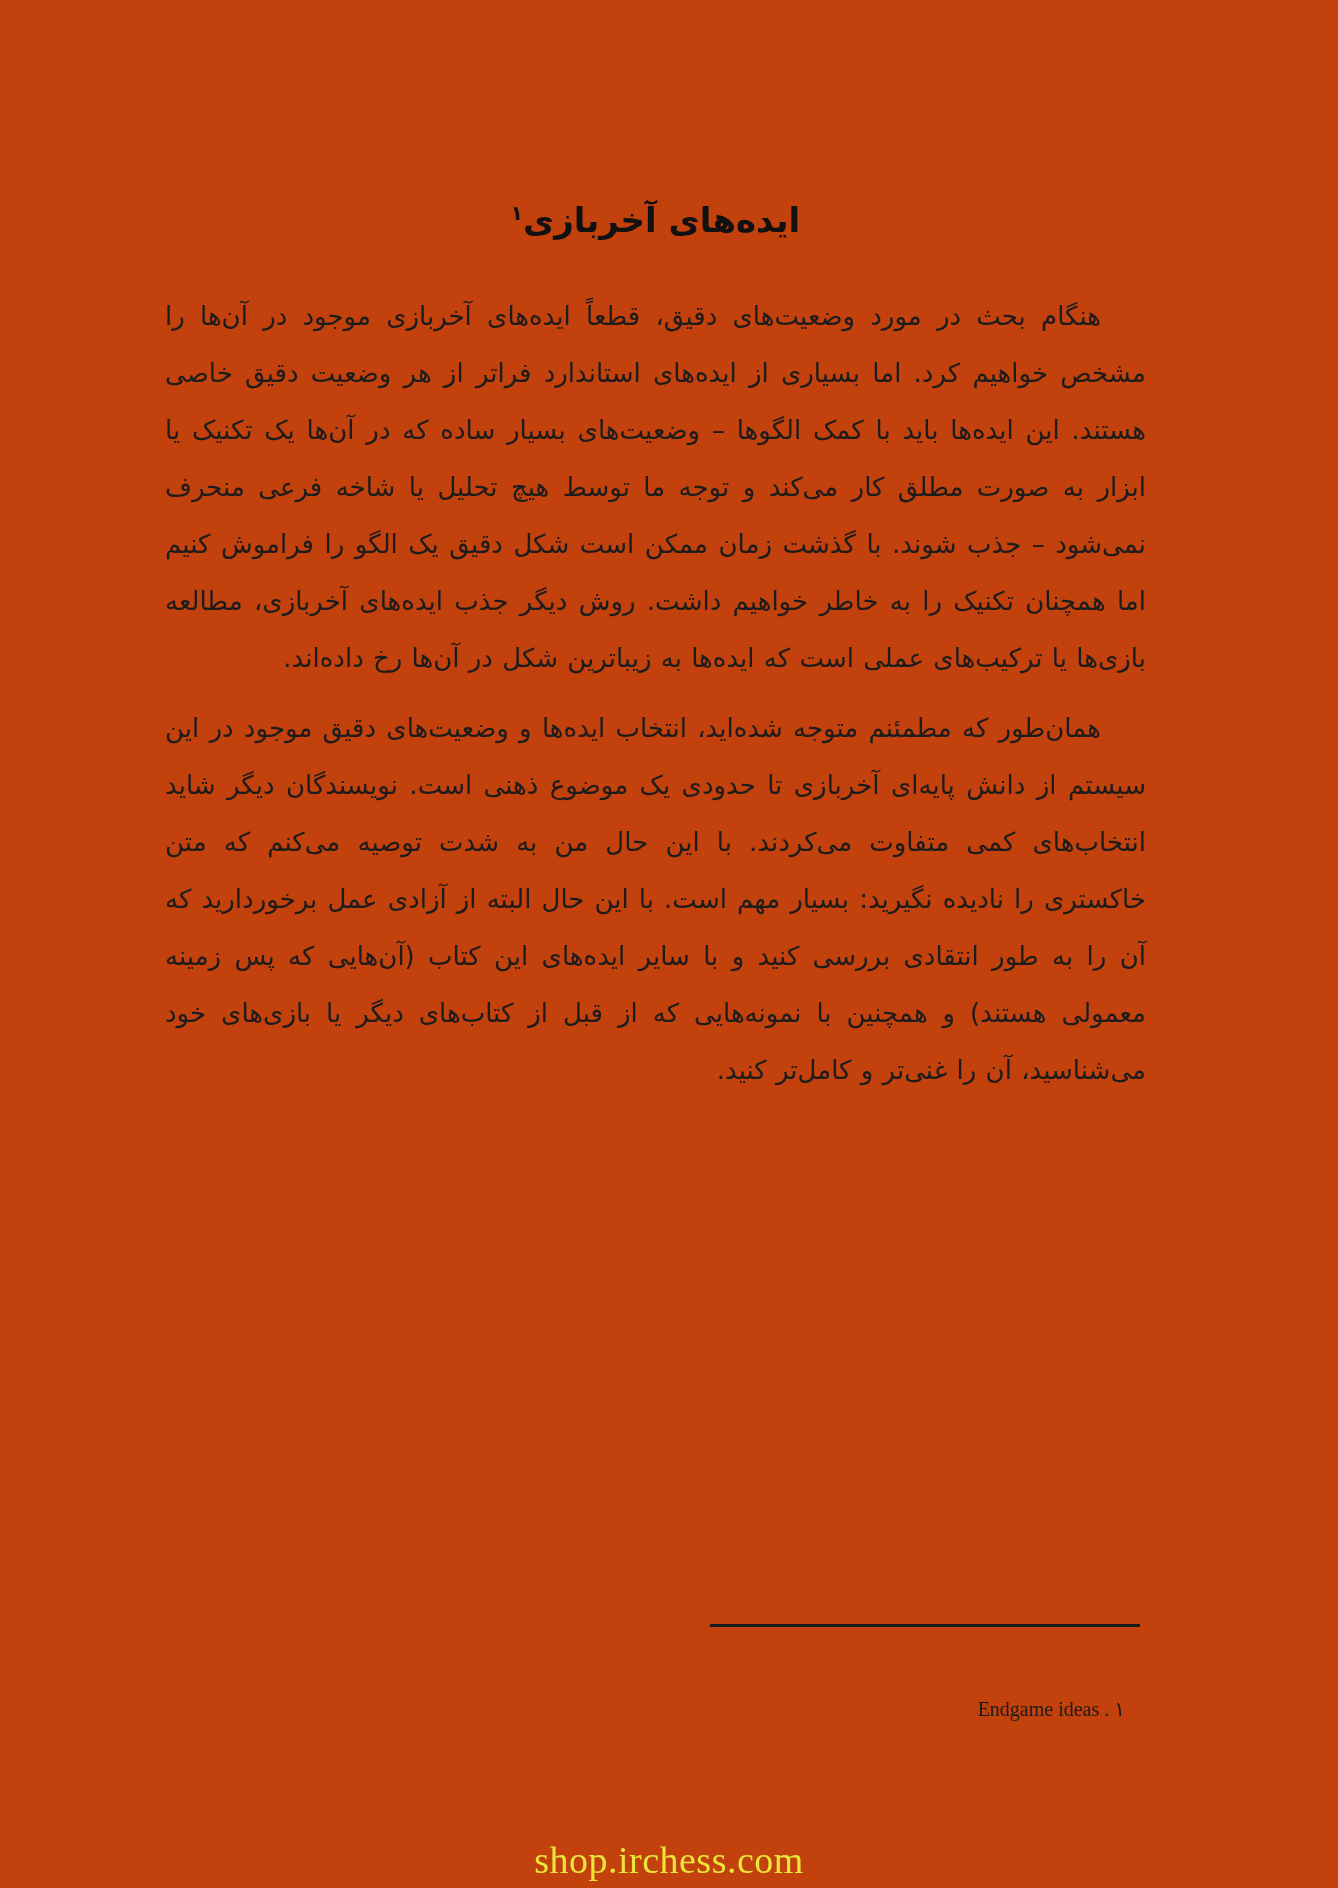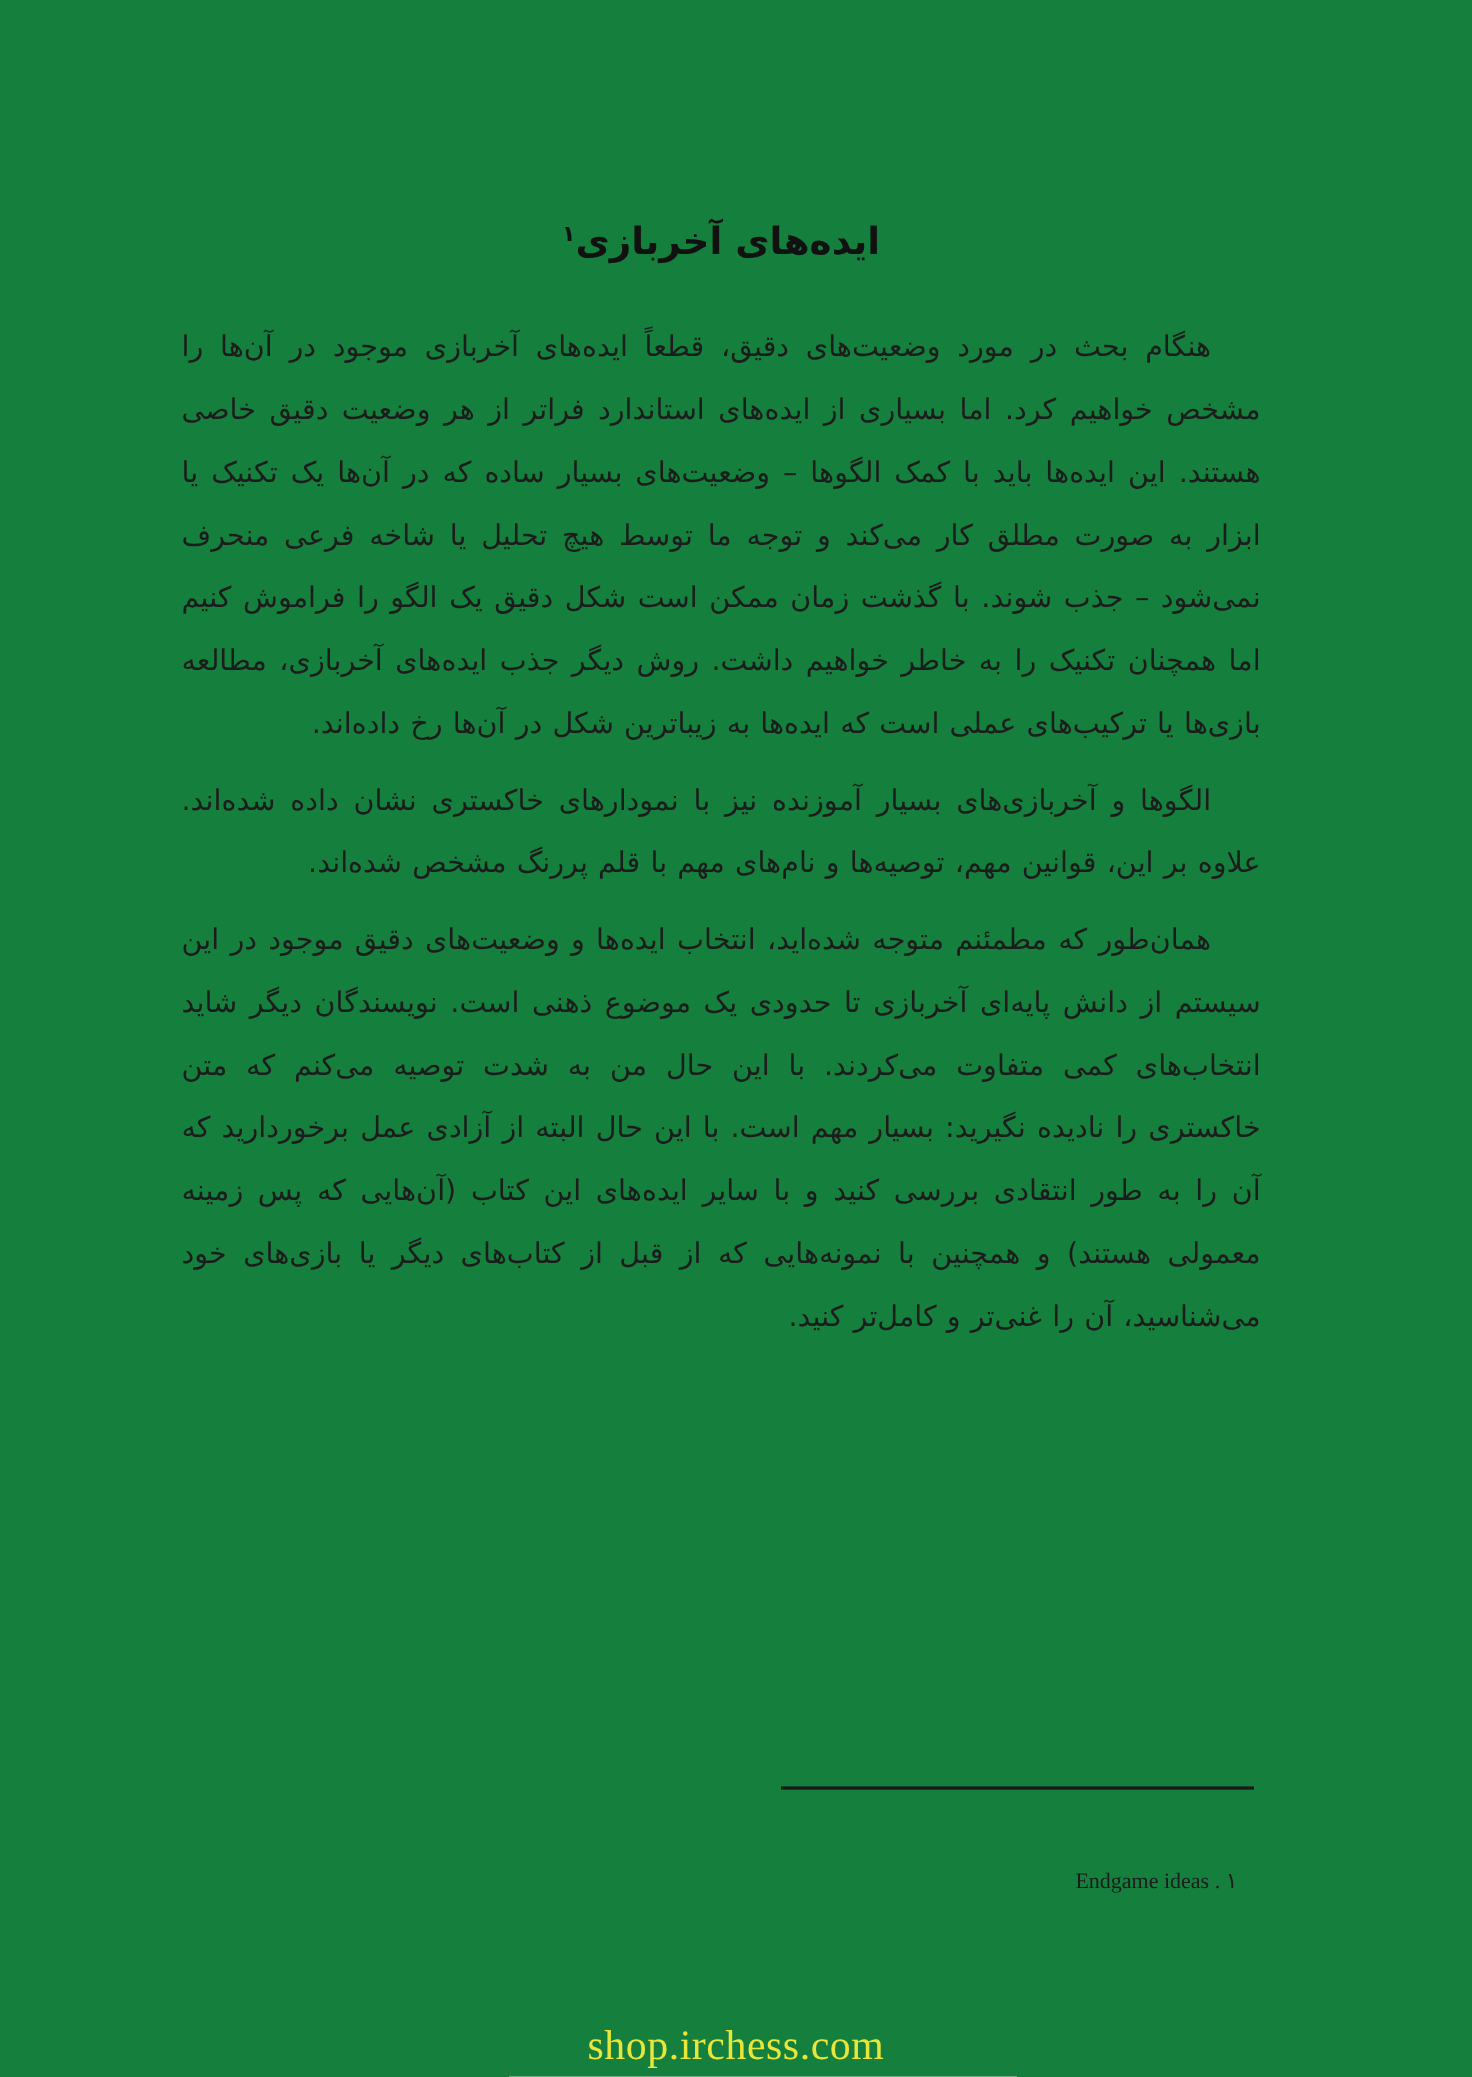--- a/index.html
+++ b/index.html
@@ -4,21 +4,21 @@
 <style>
   html, body {
     margin: 0;
     padding: 0;
     background: #ffffff;
   }
   .page {
     position: relative;
     width: 1338px;
     height: 1888px;
-    background: #15803d;
+    background: #c2410c;
     overflow: hidden;
     font-family: "DejaVu Sans", sans-serif;
     color: #1c1c1c;
   }
   .content {
     position: absolute;
     top: 198px;
     left: 165px;
     right: 192px;
     direction: rtl;
@@ -79,21 +79,20 @@
 <body>
 
 <div class="page">
 
   <div class="content">
     <h1 class="title"><span>ایده‌های آخربازی</span><sup>۱</sup></h1>
 
     <div class="body-text">
 
         <p>هنگام بحث در مورد وضعیت‌های دقیق، قطعاً ایده‌های آخربازی موجود در آن‌ها را مشخص خواهیم کرد. اما بسیاری از ایده‌های استاندارد فراتر از هر وضعیت دقیق خاصی هستند. این ایده‌ها باید با کمک الگوها – وضعیت‌های بسیار ساده که در آن‌ها یک تکنیک یا ابزار به صورت مطلق کار می‌کند و توجه ما توسط هیچ تحلیل یا شاخه فرعی منحرف نمی‌شود – جذب شوند. با گذشت زمان ممکن است شکل دقیق یک الگو را فراموش کنیم اما همچنان تکنیک را به خاطر خواهیم داشت. روش دیگر جذب ایده‌های آخربازی، مطالعه بازی‌ها یا ترکیب‌های عملی است که ایده‌ها به زیباترین شکل در آن‌ها رخ داده‌اند.</p>
-        <p>الگوها و آخربازی‌های بسیار آموزنده نیز با نمودارهای خاکستری نشان داده شده‌اند. علاوه بر این، قوانین مهم، توصیه‌ها و نام‌های مهم با قلم پررنگ مشخص شده‌اند.</p>
         <p>همان‌طور که مطمئنم متوجه شده‌اید، انتخاب ایده‌ها و وضعیت‌های دقیق موجود در این سیستم از دانش پایه‌ای آخربازی تا حدودی یک موضوع ذهنی است. نویسندگان دیگر شاید انتخاب‌های کمی متفاوت می‌کردند. با این حال من به شدت توصیه می‌کنم که متن خاکستری را نادیده نگیرید: بسیار مهم است. با این حال البته از آزادی عمل برخوردارید که آن را به طور انتقادی بررسی کنید و با سایر ایده‌های این کتاب (آن‌هایی که پس زمینه معمولی هستند) و همچنین با نمونه‌هایی که از قبل از کتاب‌های دیگر یا بازی‌های خود می‌شناسید، آن را غنی‌تر و کامل‌تر کنید.</p>
       </div>
   </div>
 
   <div class="footnote-divider"></div>
 
   <div class="footnote">Endgame ideas . ۱</div>
 
   <div class="watermark" style="color: rgb(232, 230, 58);">shop.irchess.com</div>
 

